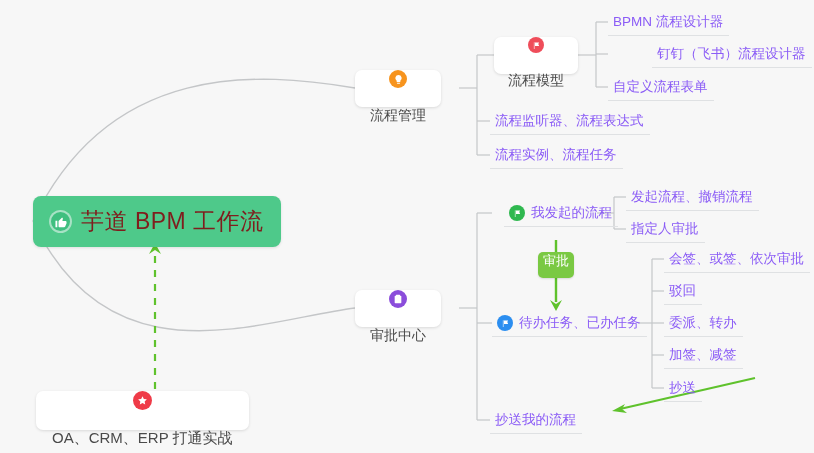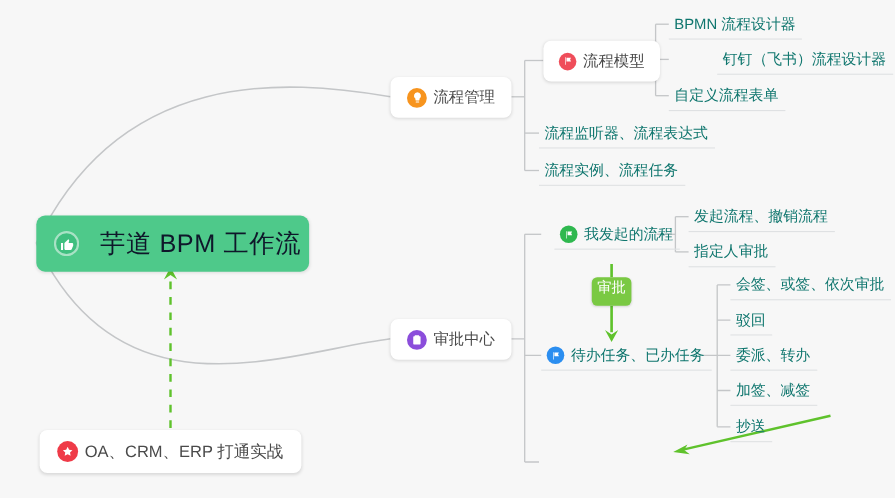--- a/index.html
+++ b/index.html
@@ -12,40 +12,40 @@
   }
   #canvas{position:absolute;inset:0;width:814px;height:453px;}
   svg.links{position:absolute;left:0;top:0;width:814px;height:453px;pointer-events:none;}
 
   .node{position:absolute;display:flex;align-items:center;box-sizing:border-box;white-space:nowrap;}
 
   
   .root{
     left:33px;top:196px;width:248px;height:51px;
     background:#4EC98A;border-radius:8px;
-    color:#0f172a;font-size:23px;
-    padding:0 16px;gap:19px;
+    color:#7f1d1d;font-size:23px;
+    padding:0 16px;gap:9px;
     box-shadow:0 1px 3px rgba(0,0,0,.10);
   }
   .root .label{letter-spacing:.5px;}
 
   
   .card{
     background:#ffffff;border-radius:7px;
     box-shadow:0 1px 3px rgba(0,0,0,.12);
     font-size:14px;color:#4a4a4a;
-    padding:0 14px;gap:6px;height:37px;
+    padding:0 14px;gap:19px;height:37px;flex-direction:column;
   }
   .card.oa{left:36px;top:391px;height:39px;font-size:15px;padding:0 16px;}
   .card.flow-mgmt{left:355px;top:70px;padding:0 15px;align-items:center;}
   .card.approve-center{left:355px;top:290px;padding:0 15px;}
 
   
   .plain{
-    font-size:13.5px;color:#0f766e;
+    font-size:13.5px;color:#8b5cf6;
     height:27px;gap:6px;padding:0 6px 0 5px;
     border-bottom:1px solid #dfe1e3;
     align-items:center;
   }
 
   
   .ico{border-radius:50%;display:inline-flex;align-items:center;justify-content:center;flex:0 0 auto;}
   .ico svg{display:block;}
   .ico-root{width:23px;height:23px;background:#3fbf7f;box-shadow:0 0 0 2px rgba(255,255,255,.55) inset;}
   .ico-16{width:16px;height:16px;}
@@ -207,20 +207,23 @@
   <div class="node plain" style="left:664px;top:310px;">
     <span>委派、转办</span>
   </div>
   <div class="node plain" style="left:664px;top:342px;">
     <span>加签、减签</span>
   </div>
   <div class="node plain" style="left:664px;top:375px;">
     <span>抄送</span>
   </div>
 
+  <div class="node plain" style="left:490px;top:407px;">
+    <span>抄送我的流程</span>
+  </div>
 
   <div class="badge">
     <span>审批</span>
   </div>
 
   <div class="node card oa">
     <span class="ico ico-star">
       <svg width="11" height="11" viewBox="0 0 24 24" fill="#ffffff">
         <path d="M12 2.5l2.9 6 6.6.9-4.8 4.6 1.2 6.5-5.9-3.1-5.9 3.1 1.2-6.5L2.5 9.4l6.6-.9z"></path>
       </svg>

